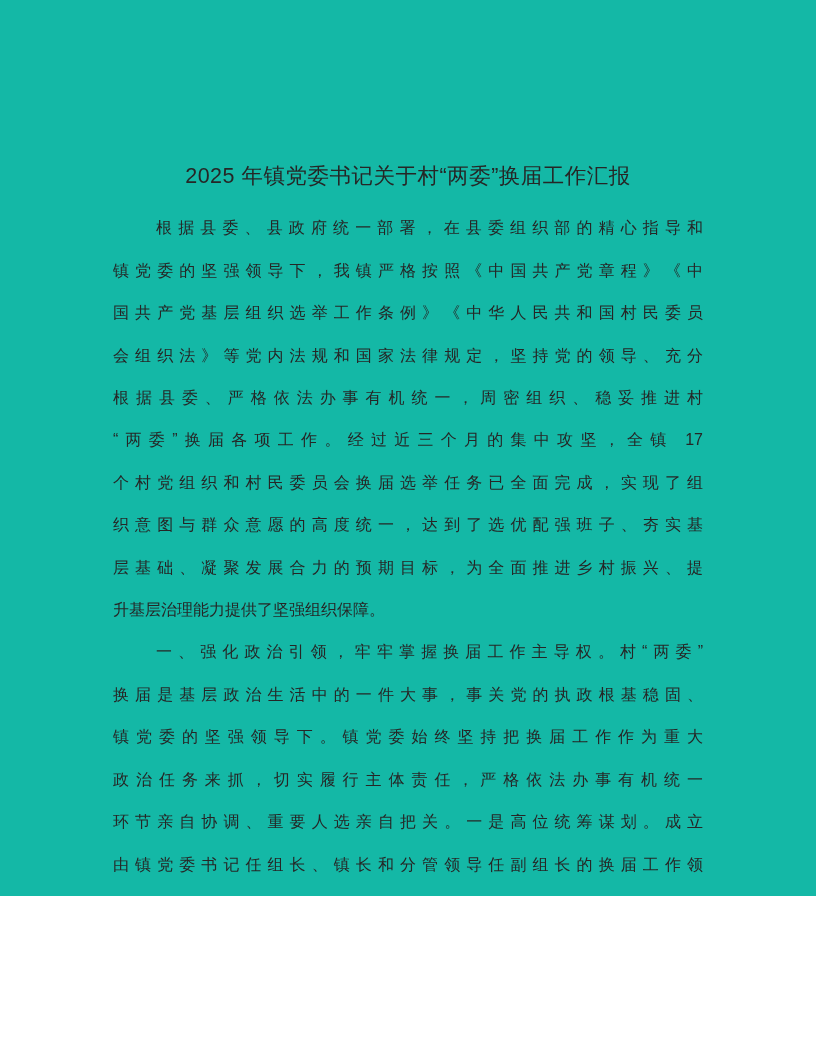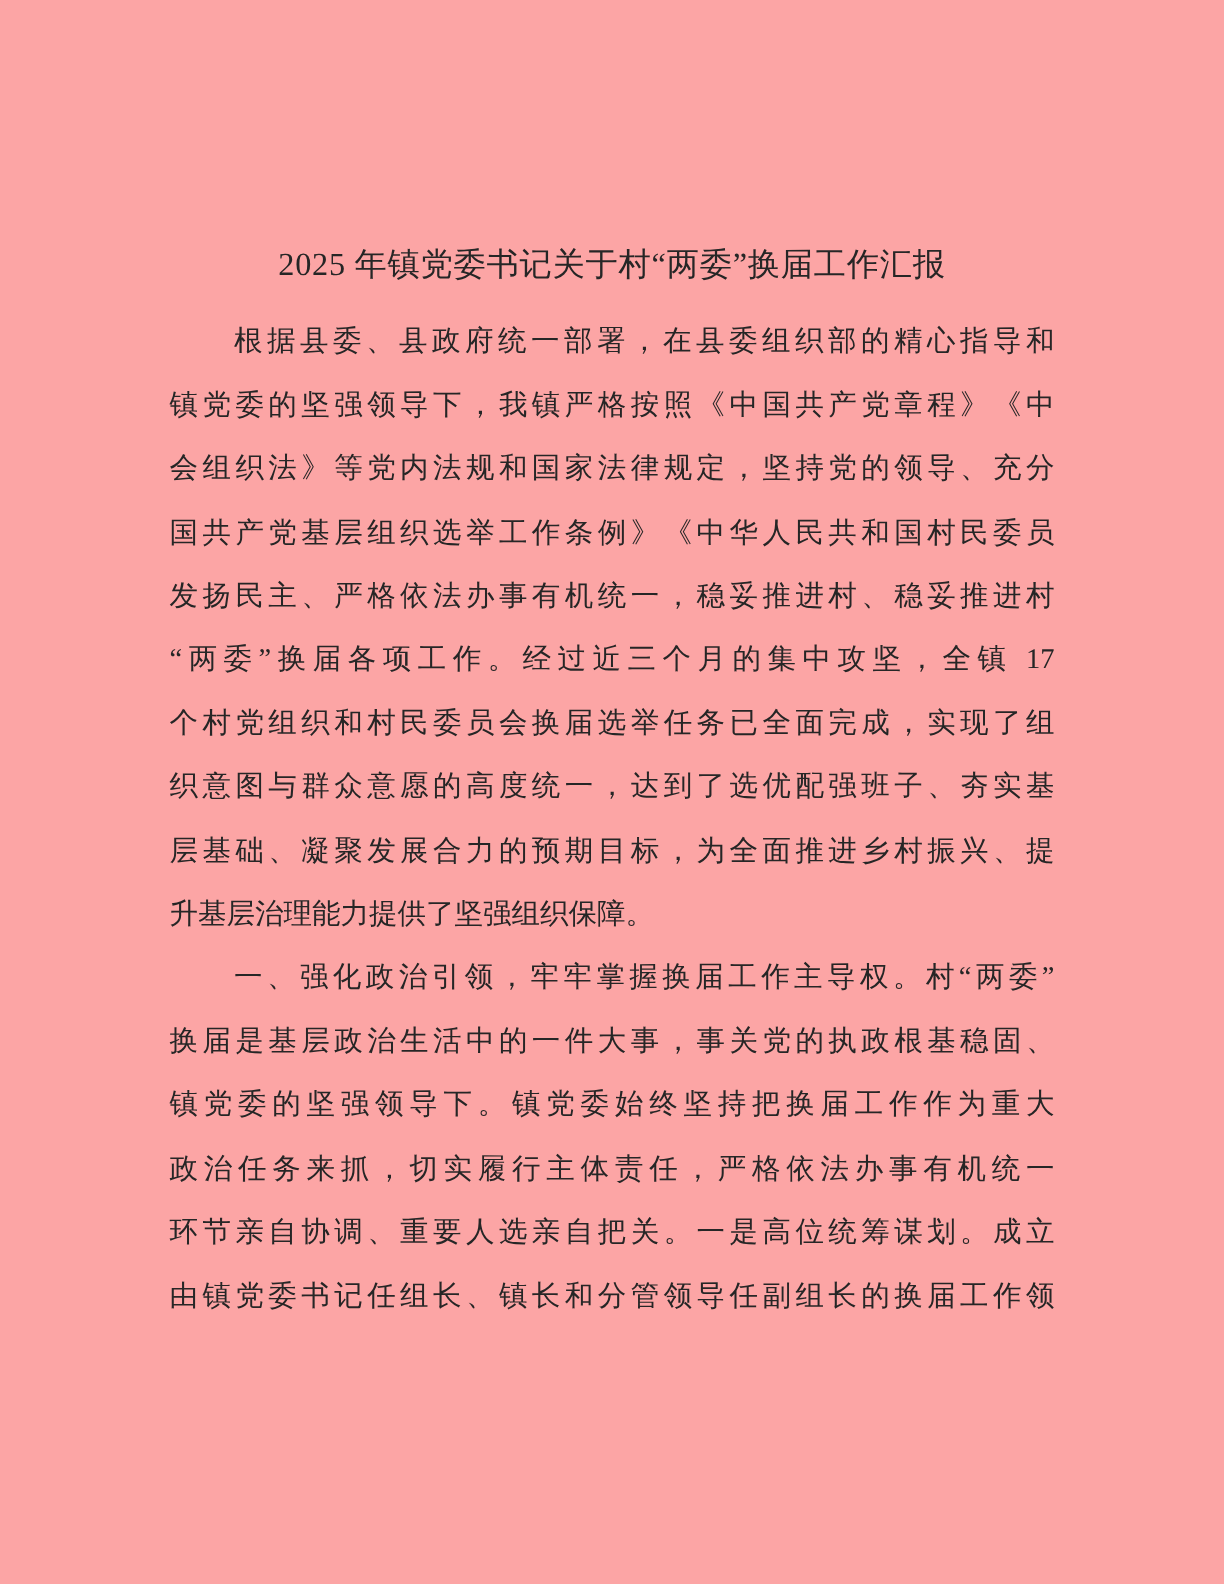--- a/index.html
+++ b/index.html
@@ -3,45 +3,45 @@
   <meta charset="utf-8">
   <style>
     html, body {
       margin: 0;
       padding: 0;
       background: #ffffff;
     }
     .page {
       position: relative;
       width: 816px;
-      height: 1056px;
-      background: #fca5a5;
+      height: 896px;
+      background: #14b8a6;
       overflow: hidden;
-      font-family: Liberation Serif, serif;
+      font-family: Liberation Sans, sans-serif;
       color: #262626;
     }
     .content {
       position: absolute;
       left: 113px;
       top: 155px;
       width: 590px;
     }
     .doc-title {
       font-size: 21.5px;
       line-height: 42.4px;
       text-align: center;
       letter-spacing: 0.5px;
       margin: 0 0 10px 0;
       white-space: nowrap;
     }
     .para {
       margin: 0;
     }
     .line {
-      font-size: 19px;
+      font-size: 16px;
       line-height: 42.4px;
       text-align: justify;
       text-align-last: justify;
       text-justify: inter-character;
     }
     .line.first {
       text-indent: 43px;
     }
     .line.last {
       text-align-last: left;
@@ -51,23 +51,23 @@
 <body>
 
 <div class="page">
   <div class="content">
 
     <div class="doc-title">2025 年镇党委书记关于村“两委”换届工作汇报</div>
 
     <div class="para">
       <div class="line first">根据县委、县政府统一部署，在县委组织部的精心指导和</div>
       <div class="line">镇党委的坚强领导下，我镇严格按照《中国共产党章程》《中</div>
+      <div class="line">国共产党基层组织选举工作条例》《中华人民共和国村民委员</div>
       <div class="line">会组织法》等党内法规和国家法律规定，坚持党的领导、充分</div>
-      <div class="line">国共产党基层组织选举工作条例》《中华人民共和国村民委员</div>
-      <div class="line">发扬民主、严格依法办事有机统一，稳妥推进村、稳妥推进村</div>
+      <div class="line">根据县委、严格依法办事有机统一，周密组织、稳妥推进村</div>
       <div class="line">“两委”换届各项工作。经过近三个月的集中攻坚，全镇 17</div>
       <div class="line">个村党组织和村民委员会换届选举任务已全面完成，实现了组</div>
       <div class="line">织意图与群众意愿的高度统一，达到了选优配强班子、夯实基</div>
       <div class="line">层基础、凝聚发展合力的预期目标，为全面推进乡村振兴、提</div>
       <div class="line last">升基层治理能力提供了坚强组织保障。</div>
     </div>
 
     <div class="para">
       <div class="line first">一、强化政治引领，牢牢掌握换届工作主导权。村“两委”</div>
       <div class="line">换届是基层政治生活中的一件大事，事关党的执政根基稳固、</div>

